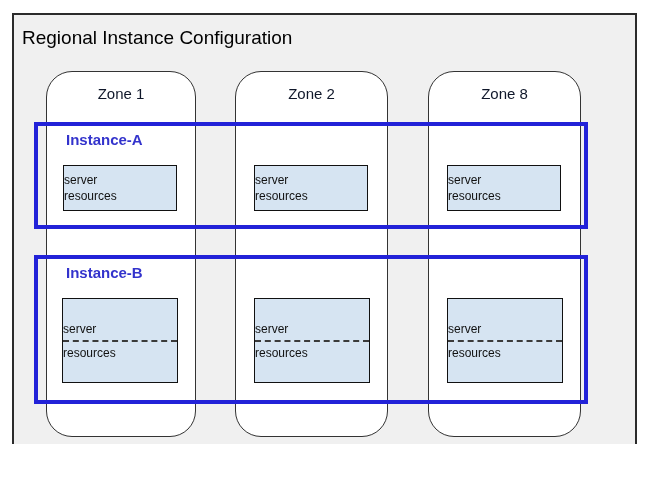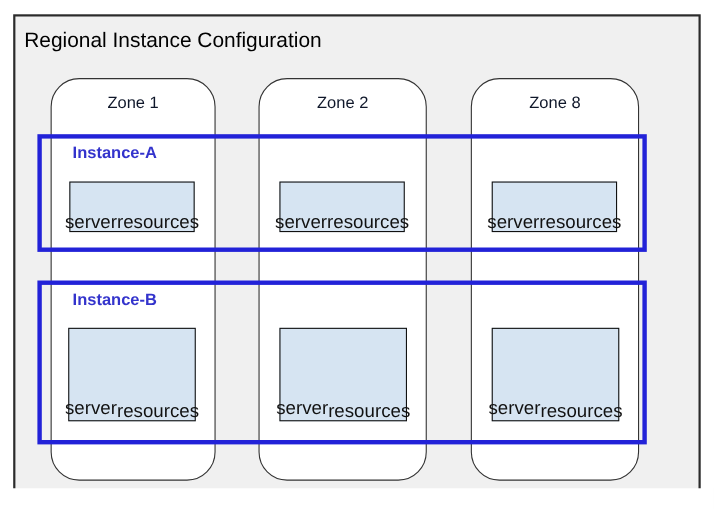--- a/index.html
+++ b/index.html
@@ -64,24 +64,24 @@
     font-size: 15px;
     font-weight: bold;
     color: var(--instance-label, #3333cc);
   }
 
   .srv-box {
     position: absolute;
     background: var(--server-box-fill, #d6e4f2);
     border: 1px solid var(--server-box-border, #111111);
     display: flex;
-    flex-direction: row;
-    align-items: flex-end;
+    flex-direction: column;
+    align-items: flex-start;
     justify-content: center;
-    font-size: 17px;
+    font-size: 12px;
     line-height: 16px;
     color: #111111;
     text-align: center;
   }
   .srv-a { top: 150px; width: 114px; height: 46px; }
   .srv-b { top: 283px; width: 116px; height: 85px; }
   .col-1.srv-a { left: 49px; }
   .col-2.srv-a { left: 240px; }
   .col-3.srv-a { left: 433px; }
   .col-1.srv-b { left: 48px; }

